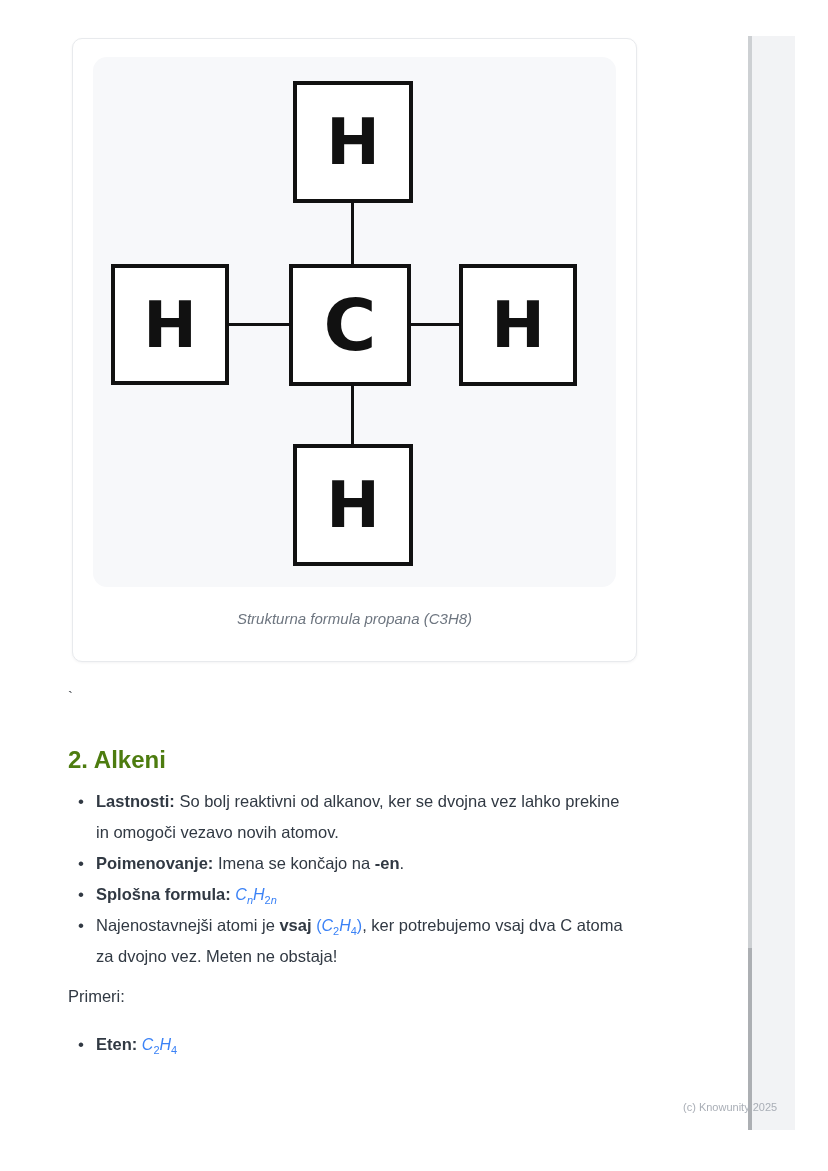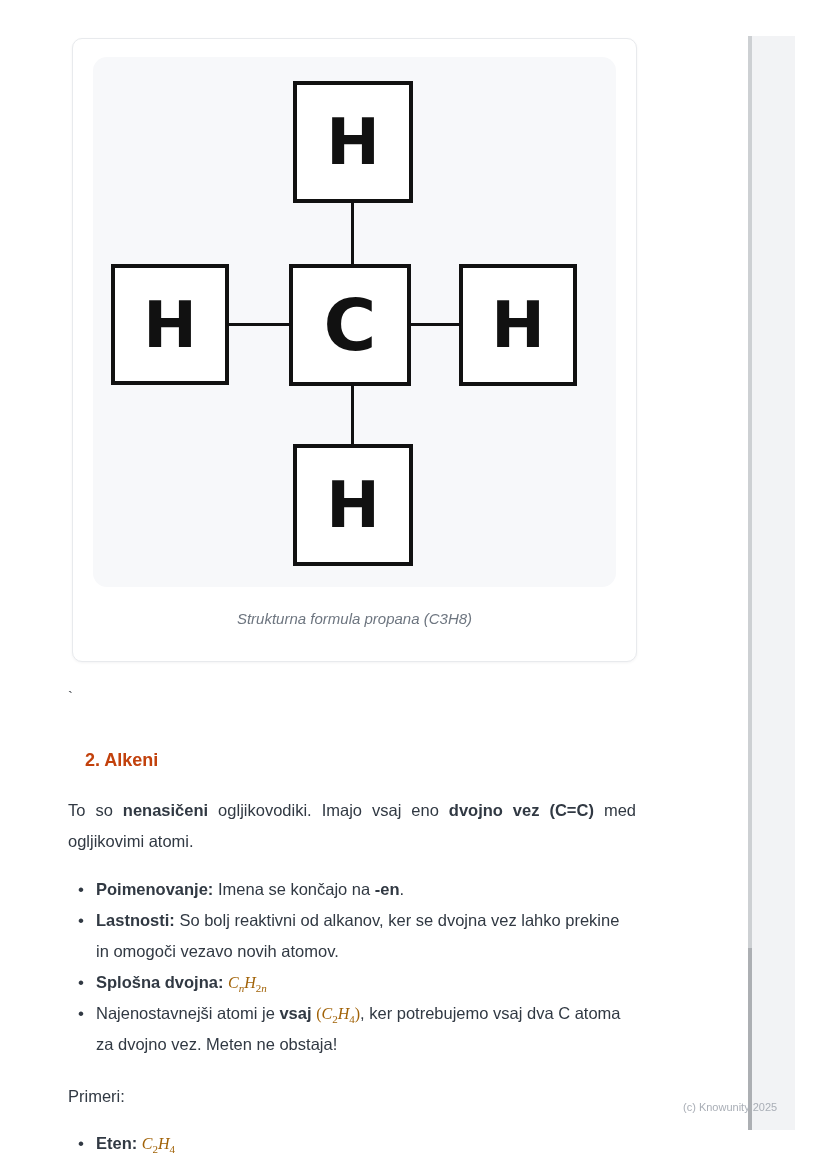--- a/index.html
+++ b/index.html
@@ -40,39 +40,39 @@
   .conn-right  { left:318px; top:266px; width:48px; height:3px; }
   .figure-caption {
     position:absolute; left:0; right:0; bottom:34px;
     text-align:center; font-style:italic; font-size:15px; color:#6e7680;margin-top:11px;
   }
 
   
   .content { position:absolute; left:68px; top:688px; width:568px; font-size:16.5px; }
   .stray-char { height:31px; font-size:15px; color:#3a3f46; }
   .section-heading {
-    margin:26px 0 0 17px; font-size:18px; font-weight:700; color:#c2410c;
+    margin:26px 0 0 0; font-size:24px; font-weight:700; color:#4d7c0f;
     line-height:30px;
   }
   .intro { margin-top:20px; line-height:31px; text-align:justify; }
   b, strong, .bold { font-weight:700; }
   ul.bullet-list { margin:11px 0 0 0; padding:0; list-style:none; line-height:31px; }
   ul.bullet-list li { position:relative; padding-left:28px; }
   ul.bullet-list li::before {
     content:"\2022"; position:absolute; left:10px; top:0; font-size:17px; color:#313943;
   }
-  .primeri { margin-top:21px; line-height:31px; }
+  .primeri { margin-top:9px; line-height:31px; }
   ul.example-list { margin:9px 0 12px 0; padding:0; list-style:none; line-height:31px; }
   ul.example-list li { position:relative; padding-left:28px; }
   ul.example-list li::before {
     content:"\2022"; position:absolute; left:10px; top:0; font-size:17px; color:#313943;
   }
 
   
-  .math { font-family:Liberation Serif, serif; font-style:italic; font-size:16px; color:#a16207; }
+  .math { font-family:Liberation Sans, sans-serif; font-style:italic; font-size:16px; color:#3b82f6; }
   .math sub { font-size:11px; line-height:0; letter-spacing:0; }
   .math .mn { font-style:normal; }
 
   
   .right-edge-panel {
     position:absolute; left:749px; top:36px; width:46px; height:1094px;
     background:#f2f3f5;
   }
   .scroll-track { position:absolute; left:748px; top:36px; width:4px; height:1094px; background:#cdd0d3; }
   .scroll-thumb { position:absolute; left:748px; top:948px; width:4px; height:182px; background:#acafb3; }
@@ -111,26 +111,25 @@
     </div>
     <div class="figure-caption">Strukturna formula propana (C3H8)</div>
   </div>
 
   <div class="content">
 
     <div class="stray-char">`</div>
 
     <h2 class="section-heading">2. Alkeni</h2>
 
-    <p class="intro"><span>To so </span><b>nenasičeni</b><span> ogljikovodiki. Imajo vsaj eno </span><b>dvojno vez (C=C)</b><span> med ogljikovimi atomi.</span></p>
 
     <ul class="bullet-list">
+      <li><b>Lastnosti:</b><span> So bolj reaktivni od alkanov, ker se dvojna vez lahko prekine in omogoči vezavo novih atomov.</span></li>
       <li><b>Poimenovanje:</b><span> Imena se končajo na </span><b>-en</b><span>.</span></li>
-      <li><b>Lastnosti:</b><span> So bolj reaktivni od alkanov, ker se dvojna vez lahko prekine in omogoči vezavo novih atomov.</span></li>
-      <li><b>Splošna dvojna:</b><span>&nbsp;</span><span class="math"><span>C</span><sub><span>n</span></sub><span>H</span><sub><span class="mn">2</span><span>n</span></sub></span></li>
+      <li><b>Splošna formula:</b><span>&nbsp;</span><span class="math"><span>C</span><sub><span>n</span></sub><span>H</span><sub><span class="mn">2</span><span>n</span></sub></span></li>
       <li><span>Najenostavnejši atomi je </span><b>vsaj</b><span> </span><span class="math"><span class="mn">(</span><span>C</span><sub><span class="mn">2</span></sub><span>H</span><sub><span class="mn">4</span></sub><span class="mn">)</span></span><span>, ker potrebujemo vsaj dva C atoma za dvojno vez. Meten ne obstaja!</span></li>
     </ul>
 
     <p class="primeri">Primeri:</p>
 
     <ul class="example-list">
       <li><b>Eten:</b><span>&nbsp;</span><span class="math"><span>C</span><sub><span class="mn">2</span></sub><span>H</span><sub><span class="mn">4</span></sub></span></li>
     </ul>
 
   </div>

